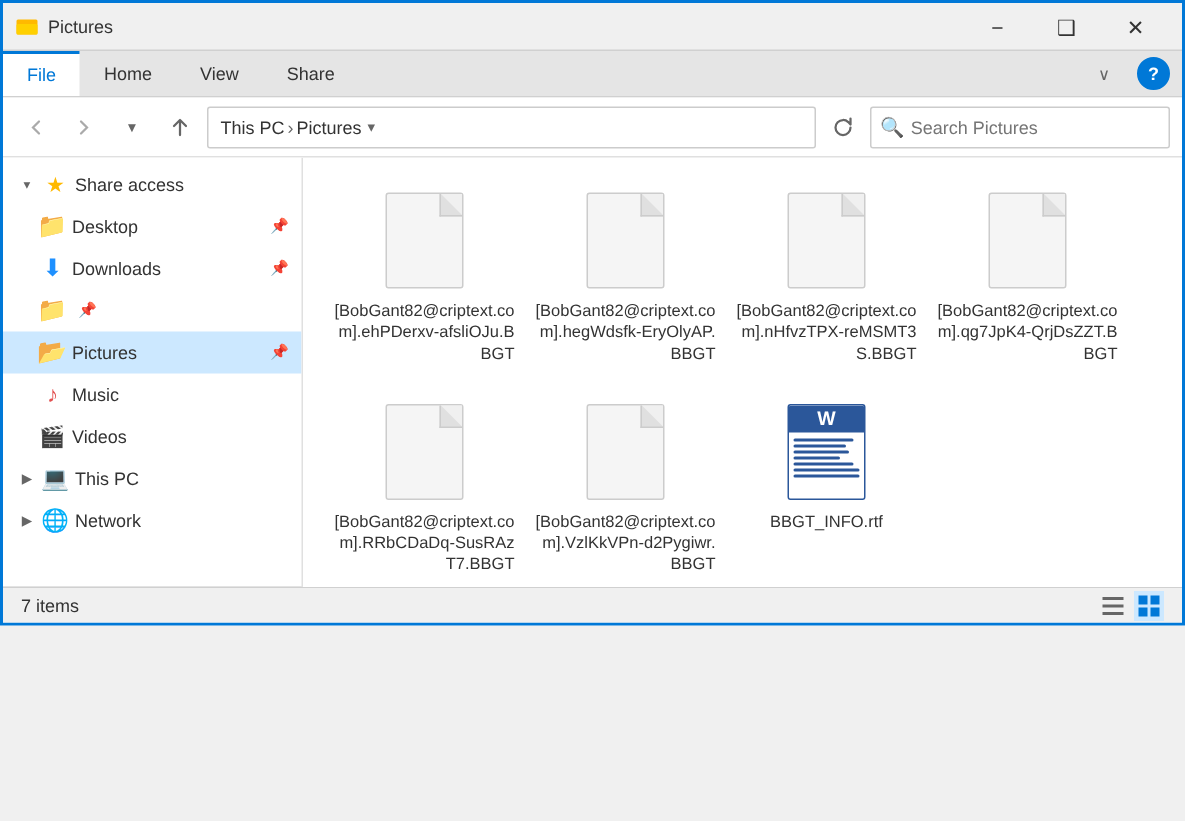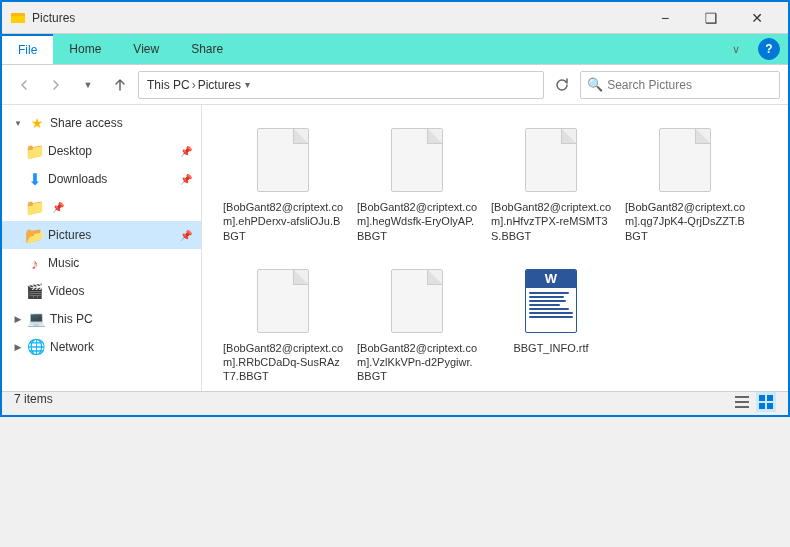--- a/index.html
+++ b/index.html
@@ -9,21 +9,21 @@
 
     
     .title-bar { background: #f0f0f0; height: 32px; display: flex; align-items: center; padding: 0 8px; border-bottom: 1px solid #d0d0d0; }
     .title-bar-icon { width: 16px; height: 16px; margin-right: 6px; }
     .title-bar-icon svg { width: 16px; height: 16px; }
     .title-bar-title { flex: 1; font-size: 12px; color: #333; }
     .title-bar-controls { display: flex; gap: 0; }
     .title-bar-btn { width: 46px; height: 32px; border: none; background: transparent; cursor: pointer; font-size: 14px; color: #333; display: flex; align-items: center; justify-content: center; }
 
     
-    .ribbon { background: #5eead4; border-bottom: 1px solid #d0d0d0; }
+    .ribbon { background: #e5e5e5; border-bottom: 1px solid #d0d0d0; }
     .ribbon-tabs { display: flex; height: 30px; }
     .ribbon-tab { padding: 0 16px; height: 30px; display: flex; align-items: center; border: none; background: transparent; cursor: pointer; font-size: 12px; color: #333; }
     .ribbon-tab.active { background: #fff; border-top: 2px solid #0078d7; color: #0078d7; }
     .ribbon-qa { margin-left: auto; display: flex; align-items: center; gap: 4px; padding-right: 8px; }
     .ribbon-qa button { width: 28px; height: 22px; border: none; background: transparent; cursor: pointer; display: flex; align-items: center; justify-content: center; font-size: 11px; color: #333; }
 
     
     .address-bar { height: 40px; display: flex; align-items: center; padding: 4px 8px; gap: 4px; background: #fff; border-bottom: 1px solid #e0e0e0; }
     .nav-btn { width: 28px; height: 28px; border: 1px solid transparent; background: transparent; cursor: pointer; display: flex; align-items: center; justify-content: center; border-radius: 2px; color: #666; }
     .nav-btn.disabled { color: #ccc; cursor: default; }
@@ -48,41 +48,41 @@
     .sidebar-icon { width: 18px; height: 18px; margin-right: 4px; display: flex; align-items: center; justify-content: center; flex-shrink: 0; }
     .sidebar-label { font-size: 12px; color: #333; flex: 1; }
     .pin-icon { font-size: 10px; color: #666; margin-left: 4px; }
     .icon-star { color: #ffb900; font-size: 14px; }
 
     
     .file-area { flex: 1; padding: 12px 16px; overflow-y: auto; background: #fff; position: relative; }
     .files-grid { display: grid; grid-template-columns: repeat(4, 130px); gap: 8px 4px; position: relative; z-index: 1; }
     .file-item { width: 130px; display: flex; flex-direction: column; align-items: center; padding: 6px 4px; cursor: pointer; border: 1px solid transparent; border-radius: 2px; }
     .file-icon { width: 64px; height: 72px; display: flex; align-items: center; justify-content: center; margin-bottom: 4px; }
-    .file-name { font-size: 11px; color: #333; text-align: left; word-break: break-all; line-height: 1.3; }
+    .file-name { font-size: 11px; color: #333; text-align: right; word-break: break-all; line-height: 1.3; }
 
     
     .generic-file { position: relative; width: 52px; height: 64px; }
     .file-page { width: 52px; height: 64px; background: #f5f5f5; border: 1px solid #ccc; border-radius: 2px; position: relative; }
     .file-page::before { content: ''; position: absolute; top: 0; right: 0; width: 14px; height: 14px; background: #e0e0e0; border-left: 1px solid #ccc; border-bottom: 1px solid #ccc; }
     .file-page::after { content: ''; position: absolute; top: 0; right: 0; width: 0; height: 0; border-style: solid; border-width: 0 14px 14px 0; border-color: transparent #f0f0f0 transparent transparent; }
 
     
     .word-icon { width: 52px; height: 64px; background: #fff; border: 1px solid #2b579a; border-radius: 2px; display: flex; flex-direction: column; overflow: hidden; }
     .word-header { background: #2b579a; height: 18px; display: flex; align-items: center; justify-content: center; color: white; font-weight: bold; font-size: 13px; }
     .word-lines { padding: 4px 3px; }
     .word-line { height: 2px; background: #2b579a; margin-bottom: 2px; border-radius: 1px; }
     .word-line:nth-child(1) { width: 90%; }
     .word-line:nth-child(2) { width: 80%; }
     .word-line:nth-child(3) { width: 85%; }
     .word-line:nth-child(4) { width: 70%; }
     .word-line:nth-child(5) { width: 90%; }
 
     
-    .status-bar { height: 24px; background: #f0f0f0; border-top: 1px solid #d0d0d0; display: flex; padding: 0 12px; font-size: 12px; color: #333; }
+    .status-bar { height: 24px; background: #f0f0f0; border-top: 1px solid #d0d0d0; display: flex; align-items: center; padding: 0 12px; font-size: 12px; color: #333; }
     .status-bar-right { margin-left: auto; display: flex; gap: 4px; }
     .view-btn { width: 20px; height: 20px; border: none; background: transparent; cursor: pointer; display: flex; align-items: center; justify-content: center; color: #666; font-size: 14px; }
     .view-btn.active { background: #cce8ff; }
   </style>
 </head>
 <body>
 
 <div class="window">
 
   <div class="title-bar">

